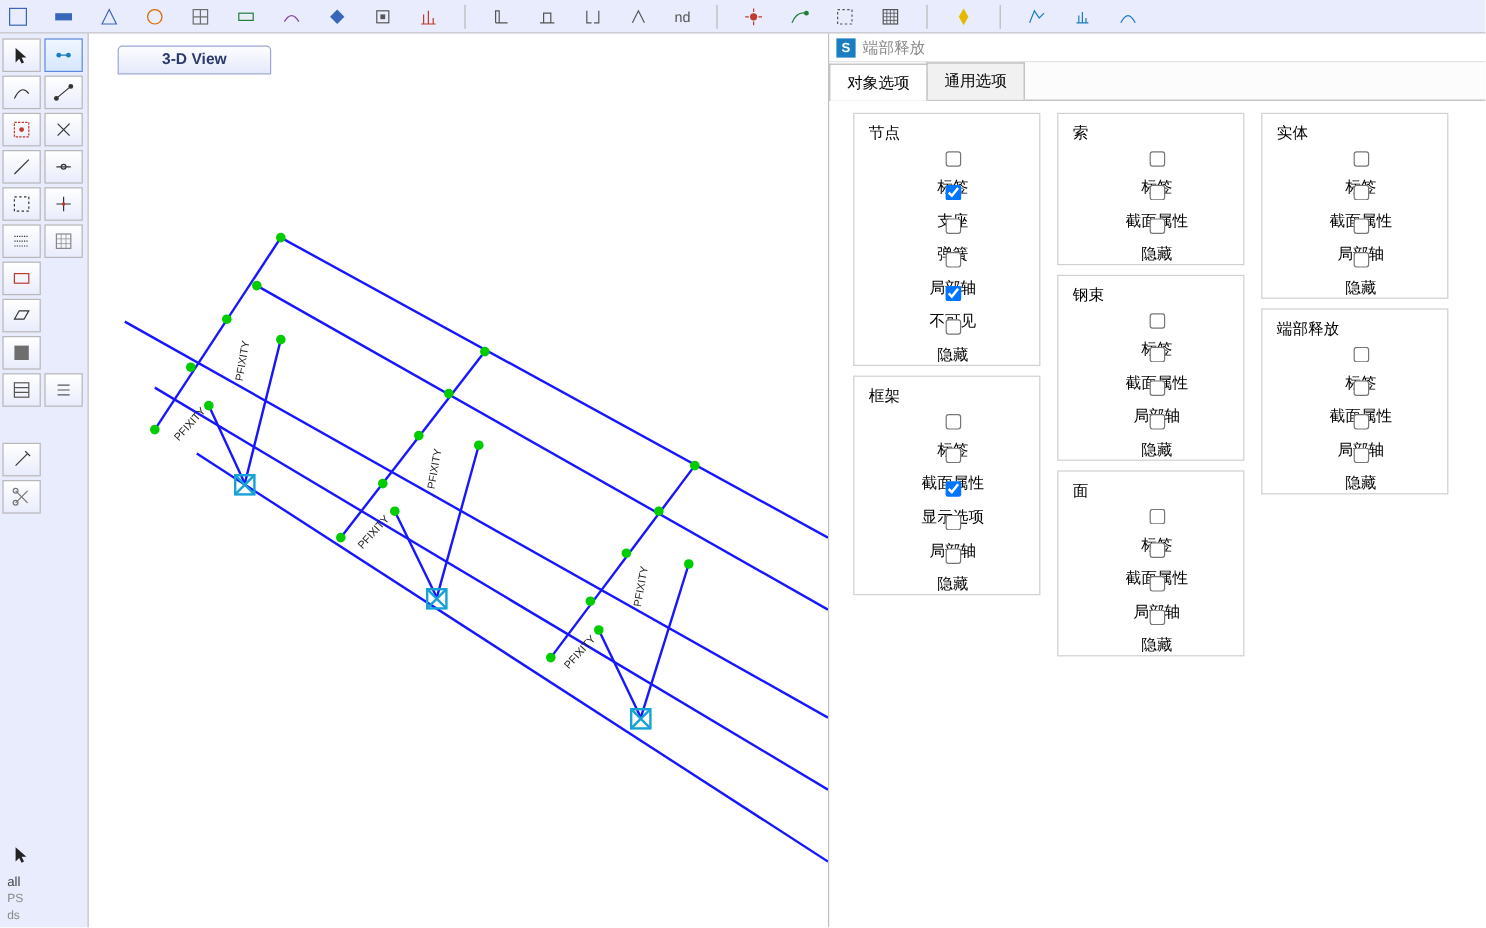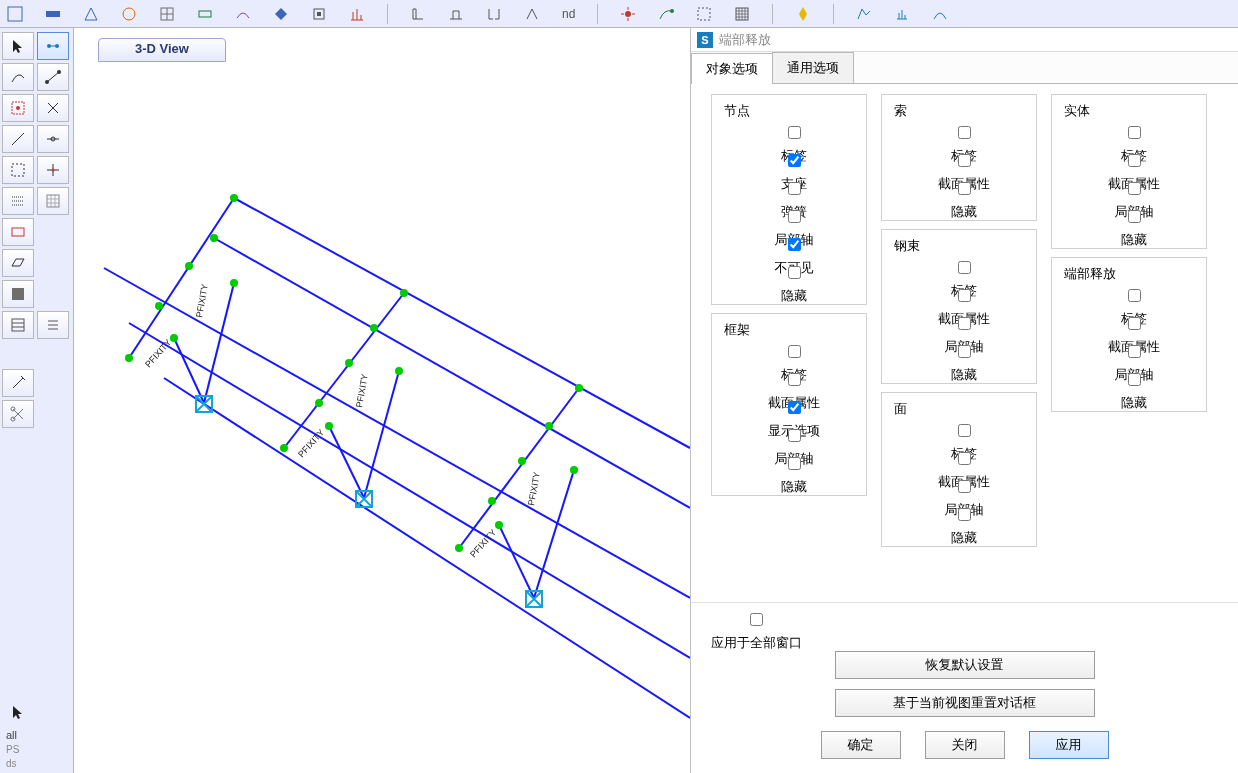--- a/index.html
+++ b/index.html
@@ -572,28 +572,15 @@
               </label>
               <label class="chk">
                 <input type="checkbox" style="">
                 <span>隐藏</span>
               </label>
             </div>
         </fieldset>
       </div>
     </div>
 
-    <div class="dlg-foot">
-      <label class="chk" style="align-self:flex-start;margin-left:4px">
-        <input type="checkbox" style="">
-        <span>应用于全部窗口</span>
-      </label>
-      <button class="wide-btn">恢复默认设置</button>
-      <button class="wide-btn">基于当前视图重置对话框</button>
-      <div class="btn-row">
-        <button class="btn">确定</button>
-        <button class="btn">关闭</button>
-        <button class="btn primary">应用</button>
-      </div>
-    </div>
   </div>
 
 </div>
 
 </body></html>

